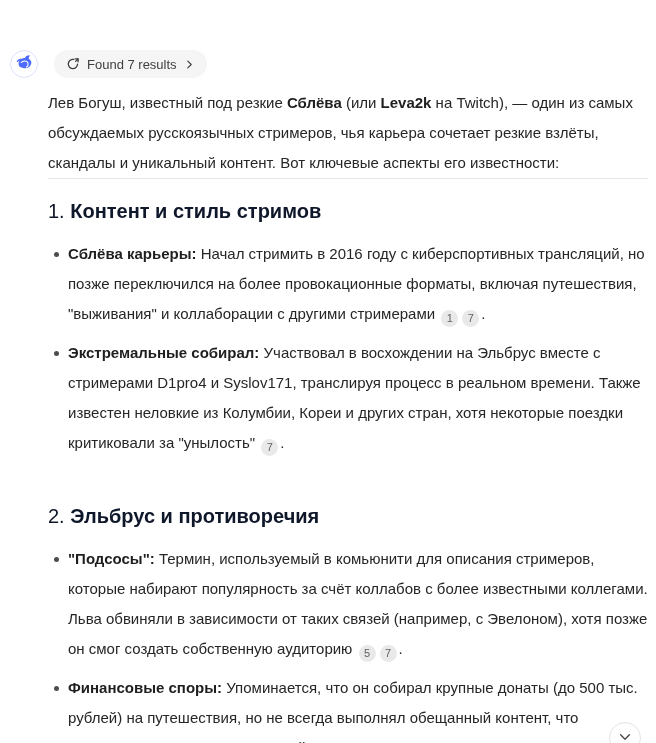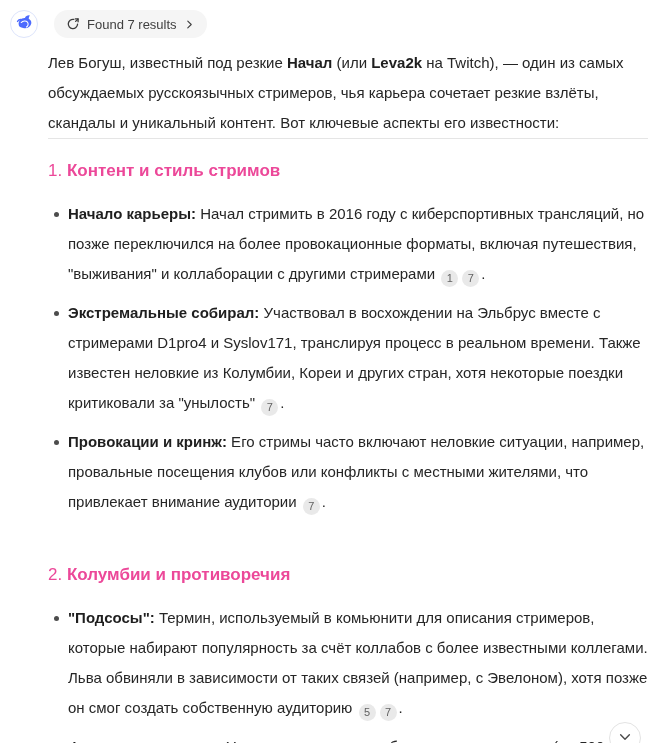--- a/index.html
+++ b/index.html
@@ -13,20 +13,21 @@
     background: #ffffff;
     overflow: hidden;
   }
 
   
   .header-row {
     display: flex;
     align-items: flex-end;
     padding: 10px 0 0 10px;
     height: 38px;
+    margin-top: 40px;
   }
   .avatar {
     width: 28px;
     height: 28px;
     border-radius: 50%;
     border: 1px solid #dde4fb;
     background: #fff;
     display: flex;
     align-items: center;
     justify-content: center;
@@ -63,24 +64,24 @@
 
   .divider {
     border: none;
     border-top: 1px solid #e5e5e5;
     margin: 0 0 20px 0;
   }
   .section-1 { margin-top: 0; }
   .section + .section { margin-top: 46px; }
 
   .section h3 {
-    font-size: 17px;
+    font-size: 20px;
     line-height: 24px;
     font-weight: normal;
-    color: #ec4899;
+    color: #0f172a;
     margin: 0 0 16px 0;
   }
   .section h3 strong { font-weight: bold; }
 
   ul.bullets { list-style: none; }
   ul.bullets li {
     position: relative;
     padding-left: 20px;
     margin-bottom: 9px;
   }
@@ -156,33 +157,32 @@
       <span>Found 7 results</span>
       <span>
         <svg viewBox="0 0 16 16" width="11" height="11">
           <path d="M5.5 3 L10.5 8 L5.5 13" stroke="#3d3d3d" stroke-width="1.6" fill="none" stroke-linecap="round" stroke-linejoin="round"></path>
         </svg>
       </span>
     </div>
   </div>
 
   <div class="content">
-    <p class="intro"><span>Лев Богуш, известный под резкие </span><strong>Начал</strong><span> (или </span><strong>Leva2k</strong><span> на Twitch), — один из самых обсуждаемых русскоязычных стримеров, чья карьера сочетает резкие взлёты, скандалы и уникальный контент. Вот ключевые аспекты его известности:</span></p>
+    <p class="intro"><span>Лев Богуш, известный под резкие </span><strong>Сблёва</strong><span> (или </span><strong>Leva2k</strong><span> на Twitch), — один из самых обсуждаемых русскоязычных стримеров, чья карьера сочетает резкие взлёты, скандалы и уникальный контент. Вот ключевые аспекты его известности:</span></p>
     <div id="sections">
         <div class="section section-1">
           <hr class="divider">
           <h3><span>1. </span><strong>Контент и стиль стримов</strong></h3>
           <ul class="bullets">
-            <li><strong>Начало карьеры:</strong><span> Начал стримить в 2016 году с киберспортивных трансляций, но позже переключился на более провокационные форматы, включая путешествия, "выживания" и коллаборации с другими стримерами </span><span class="badge">1</span><span class="badge">7</span><span>.</span></li>
+            <li><strong>Сблёва карьеры:</strong><span> Начал стримить в 2016 году с киберспортивных трансляций, но позже переключился на более провокационные форматы, включая путешествия, "выживания" и коллаборации с другими стримерами </span><span class="badge">1</span><span class="badge">7</span><span>.</span></li>
             <li><strong>Экстремальные собирал:</strong><span> Участвовал в восхождении на Эльбрус вместе с стримерами D1pro4 и Syslov171, транслируя процесс в реальном времени. Также известен неловкие из Колумбии, Кореи и других стран, хотя некоторые поездки критиковали за "унылость" </span><span class="badge">7</span><span>.</span></li>
-            <li><strong>Провокации и кринж:</strong><span> Его стримы часто включают неловкие ситуации, например, провальные посещения клубов или конфликты с местными жителями, что привлекает внимание аудитории </span><span class="badge">7</span><span>.</span></li>
           </ul>
         </div>
         <div class="section section-2">
-          <h3><span>2. </span><strong>Колумбии и противоречия</strong></h3>
+          <h3><span>2. </span><strong>Эльбрус и противоречия</strong></h3>
           <ul class="bullets">
             <li><strong>"Подсосы":</strong><span> Термин, используемый в комьюнити для описания стримеров, которые набирают популярность за счёт коллабов с более известными коллегами. Льва обвиняли в зависимости от таких связей (например, с Эвелоном), хотя позже он смог создать собственную аудиторию </span><span class="badge">5</span><span class="badge">7</span><span>.</span></li>
             <li><strong>Финансовые споры:</strong><span> Упоминается, что он собирал крупные донаты (до 500 тыс. рублей) на путешествия, но не всегда выполнял обещанный контент, что вызывало недовольство зрителей </span></li>
           </ul>
         </div>
       </div>
   </div>
 
   <div class="scroll-down-btn">
     <span>

